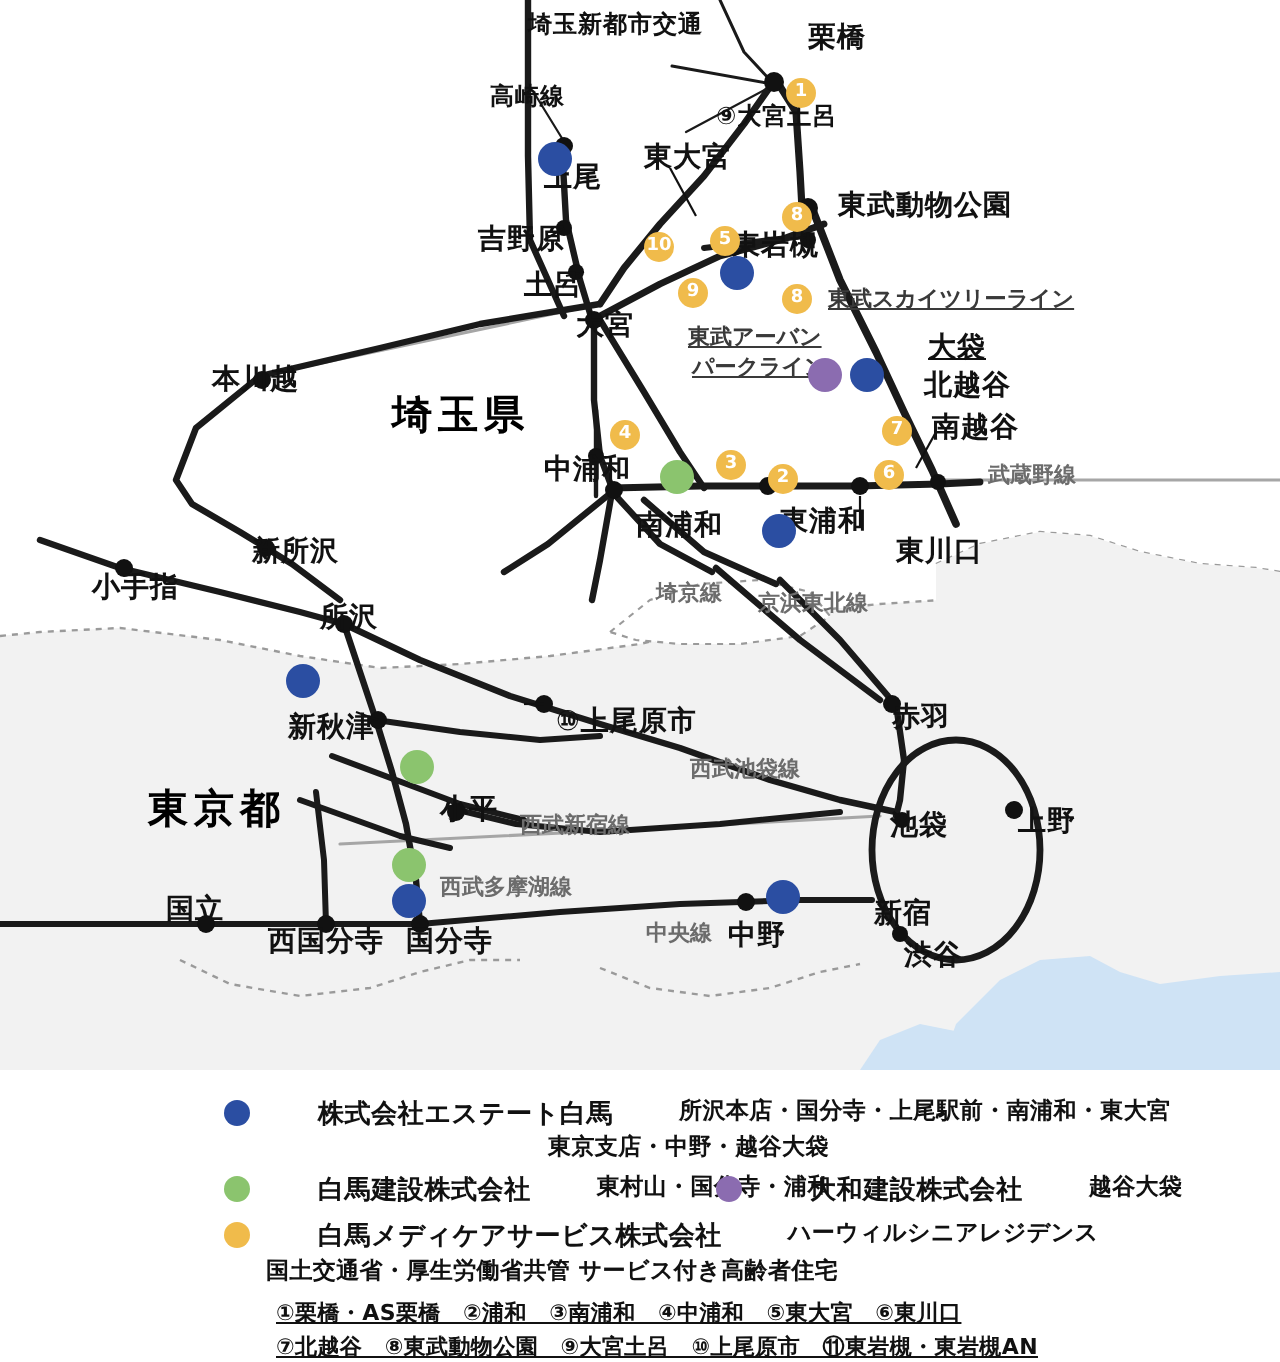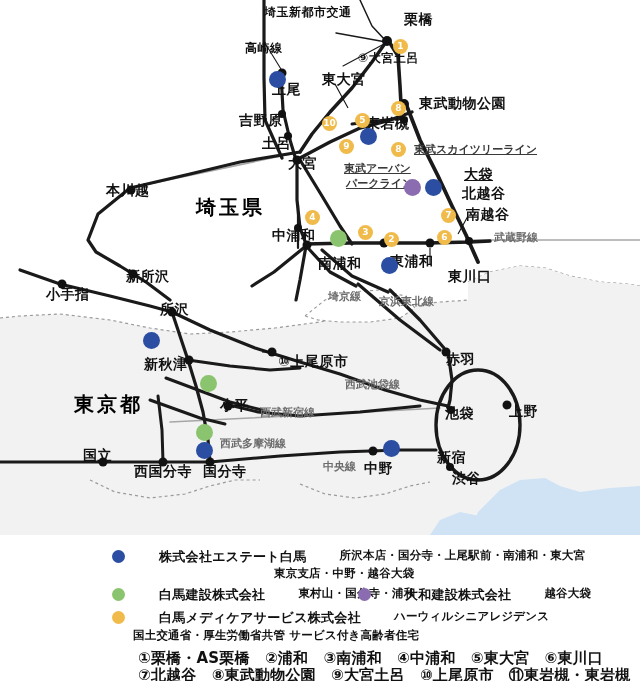--- a/index.html
+++ b/index.html
@@ -22,21 +22,21 @@
     line-height:1;
   }
   .dotm{position:absolute;border-radius:50%;}
   
   #legend{position:absolute;left:0;top:535px;width:640px;height:146px;}
   .lrow{position:absolute;display:flex;align-items:flex-start;gap:26px;}
   .swatch{width:13px;height:13px;border-radius:50%;flex:0 0 auto;margin-top:2px;}
   .lco{font-size:13px;font-weight:700;color:#111;margin-left:8px;letter-spacing:.3px;}
   .lbr{font-size:11.5px;font-weight:700;color:#111;margin-left:7px;letter-spacing:.2px;}
   .lsub{font-size:11.5px;font-weight:700;color:#111;letter-spacing:.2px;}
-  .lnum{font-size:15px;font-weight:700;color:#111;letter-spacing:.2px;}
+  .lnum{font-size:11px;font-weight:700;color:#111;letter-spacing:.2px;text-decoration:underline;}
 </style>
 </head>
 <body>
 
 <div id="map-area">
 
   <svg id="map-svg" width="640" height="535" viewBox="0 0 640 535">
 
     <g>
       <path d="M0,318 L20,316 L60,314 L110,320 L150,328 L190,334 L230,332 L275,328 L320,322 L360,312 L400,306 L440,302 L470,300 L500,302 L530,306 L560,312 L600,316 L640,318 L640,535 L0,535 Z" fill="#f2f2f2" stroke="none"></path>

